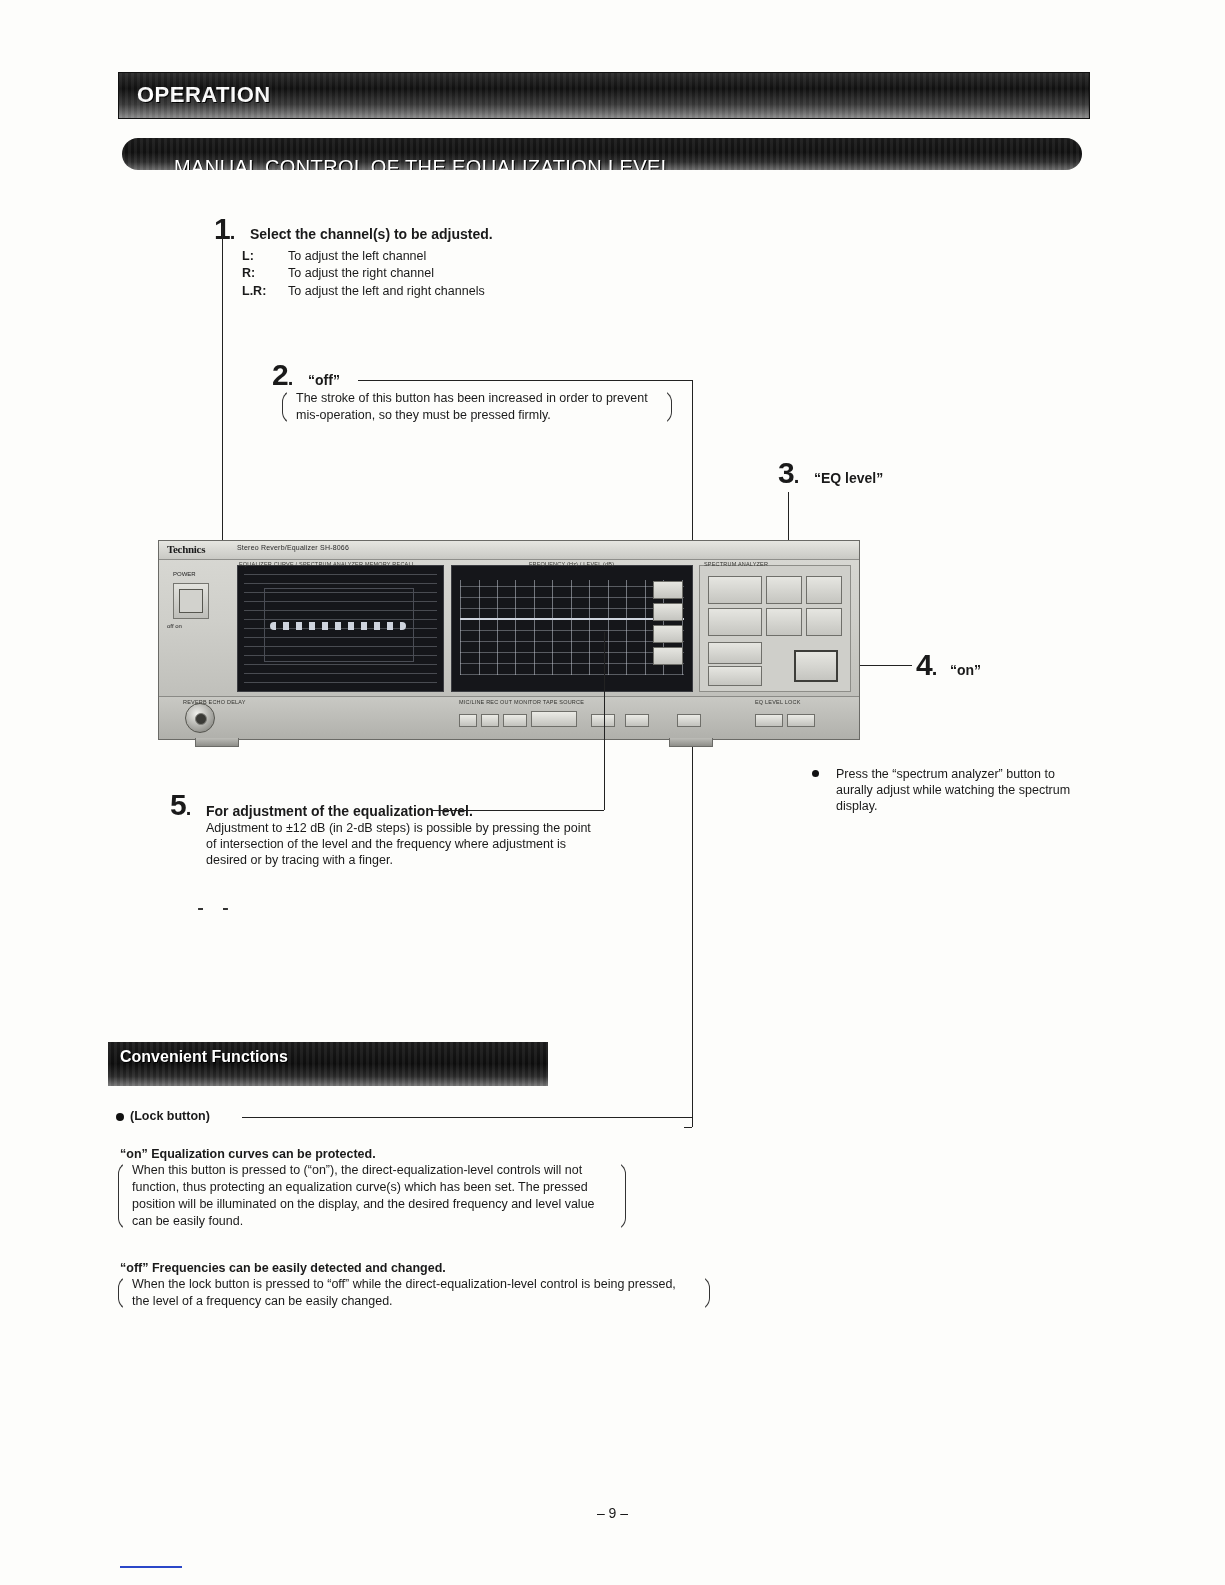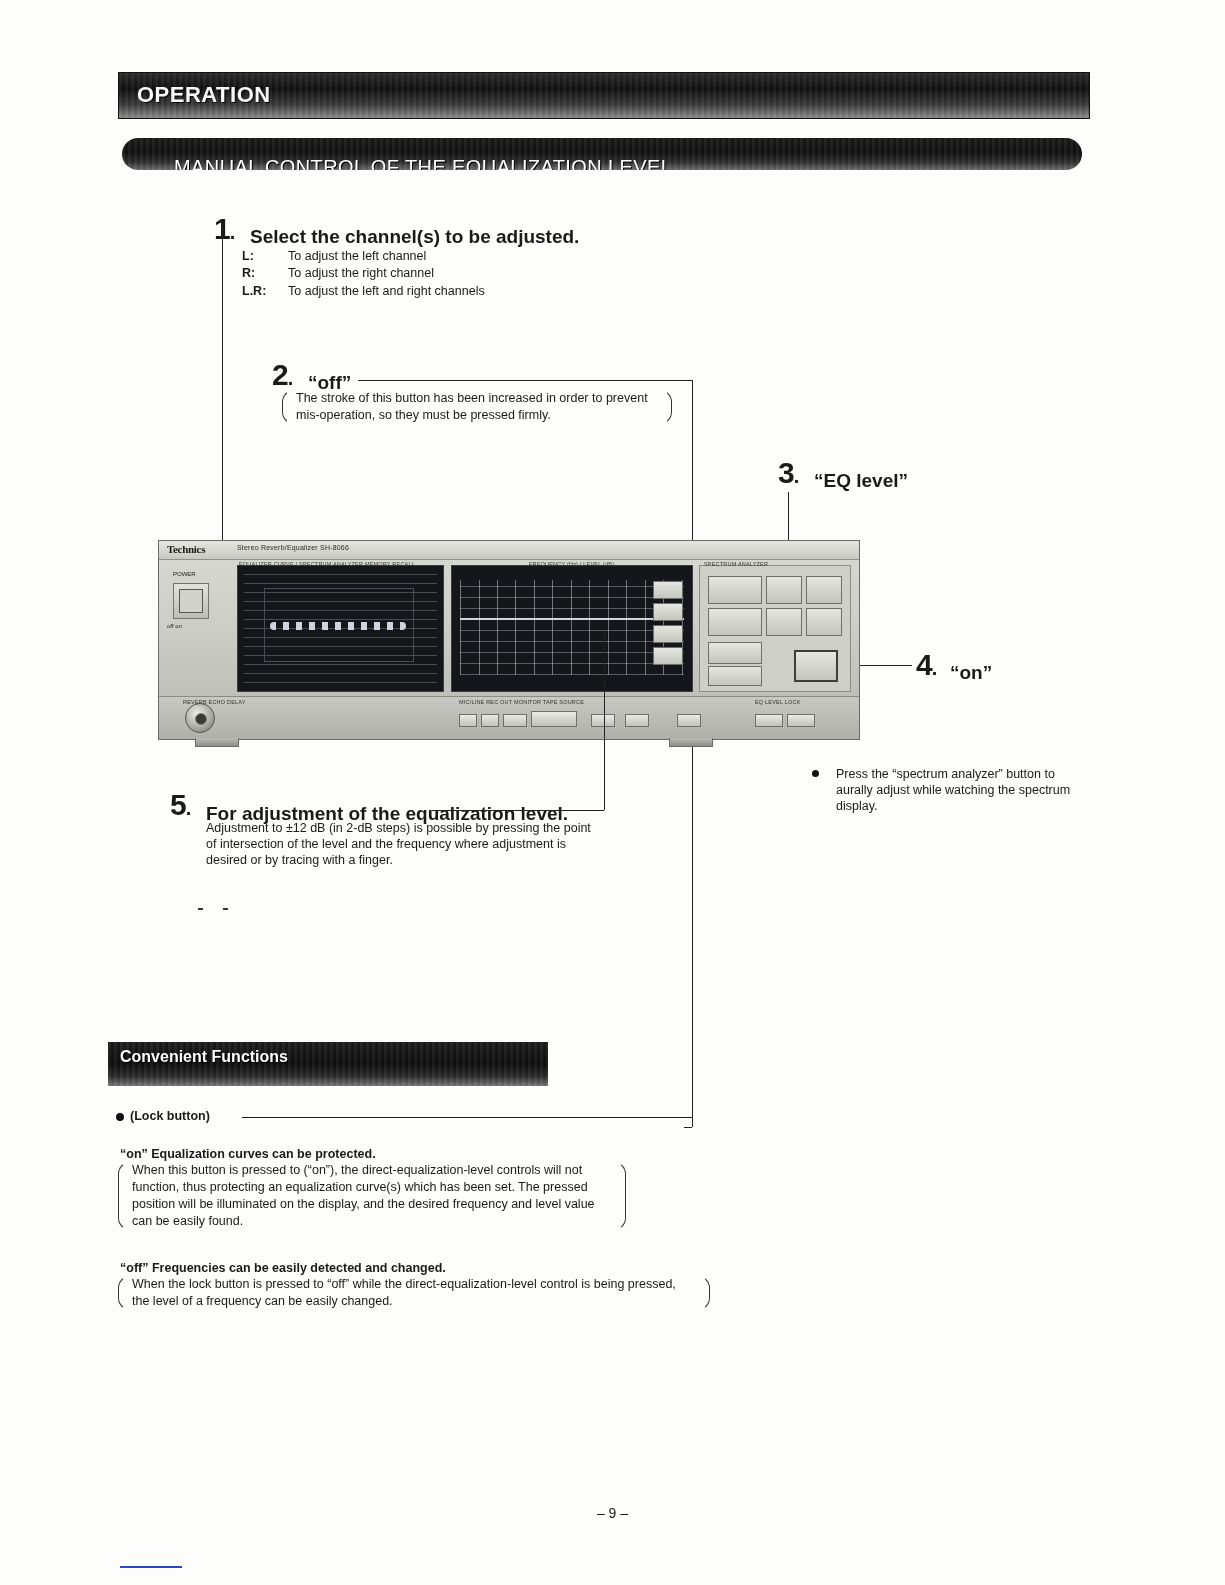--- a/index.html
+++ b/index.html
@@ -111,21 +111,21 @@
   .bold { font-weight: bold; }
   .stepnum {
     position: absolute;
     font-size: 30px;
     font-weight: bold;
     letter-spacing: -1px;
   }
   .stepnum .dot { font-size: 20px; }
   .stephead {
     position: absolute;
-    font-size: 19px;
+    font-size: 14px;
     font-weight: bold;
     text-align: right;
   }
 
   
   .vline { position: absolute; background: #222; width: 1px; }
   .hline { position: absolute; background: #222; height: 1px; }
 
   
   .brace-block {

